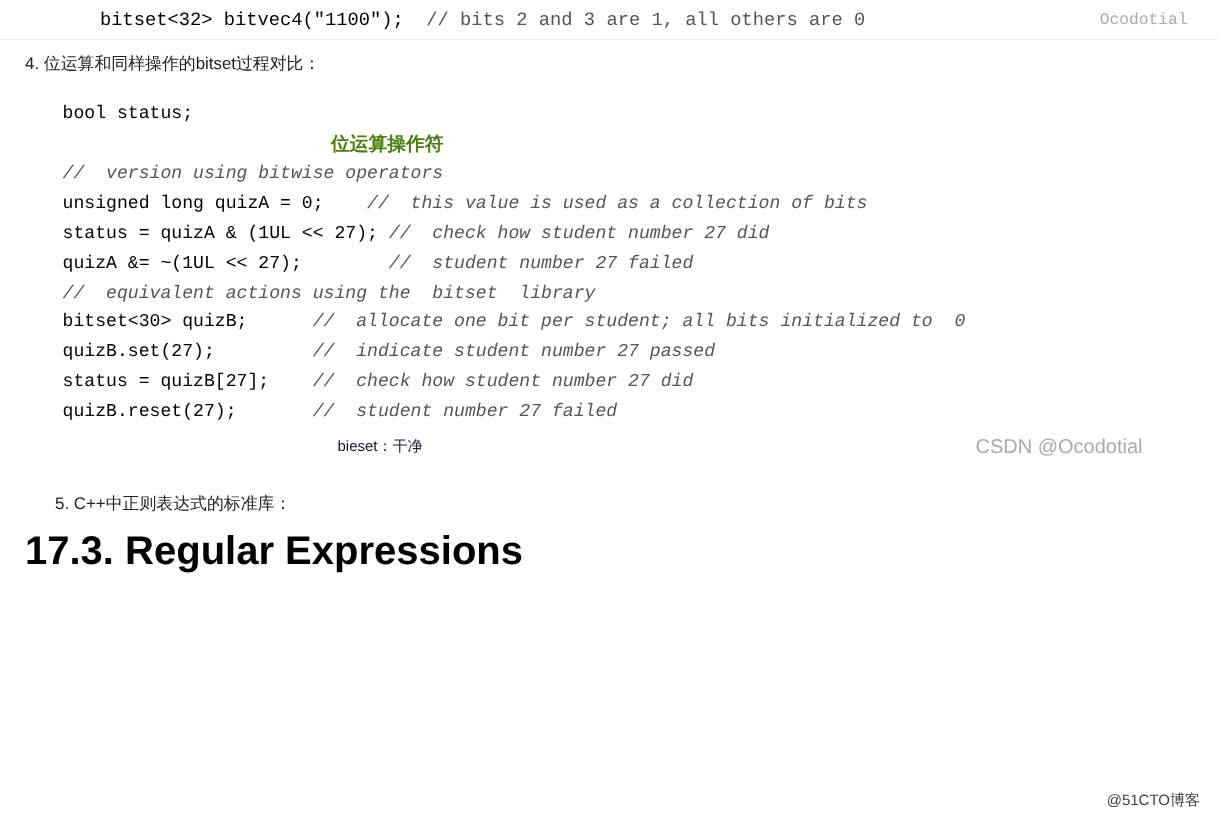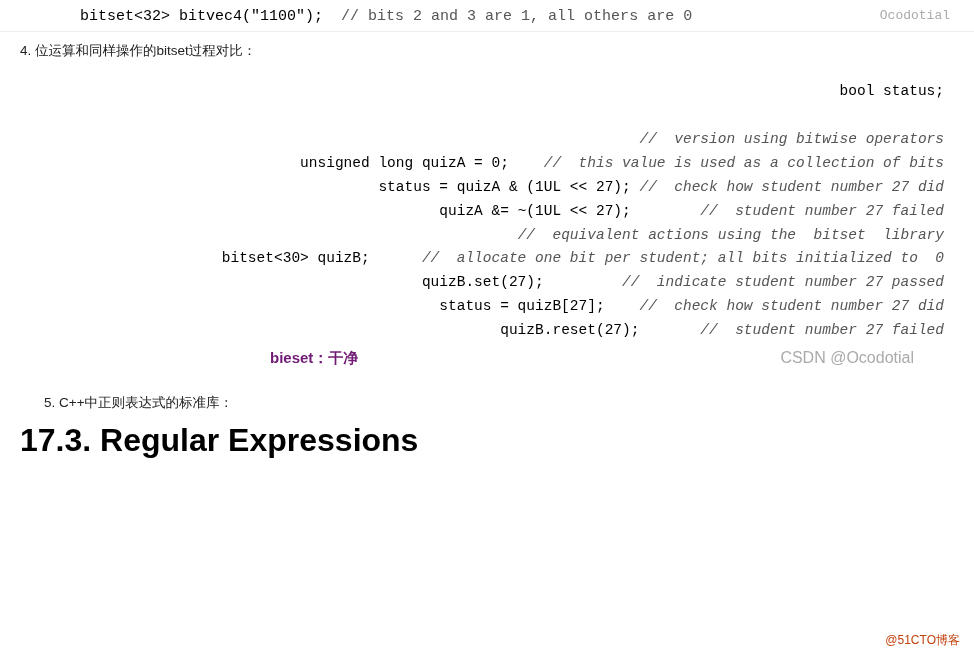--- a/index.html
+++ b/index.html
@@ -108,21 +108,21 @@
   <div class="top-code-line">
     <span>    bitset&lt;32&gt; bitvec4("1100");</span>
     <span class="comment">
       &nbsp;<span>//  bits 2 and 3 are  1, all others are  0</span>
     </span>
     <span class="watermark">Ocodotial</span>
   </div>
 
   <div class="section-label">4. 位运算和同样操作的bitset过程对比：</div>
 
-  <div class="code-block overlay-container" style="padding-left: 30px; padding-right: 10px; text-align: right;">
+  <div class="code-block overlay-container" style="padding-left: 30px; padding-right: 10px;">
 
     <span class="code-line">bool status;
     <span style="display:inline-block; margin-left: 180px;" class="red-label">位运算操作符</span></span>
 
     <span class="code-line"><span style="font-style:italic; color:#555;">//  version using bitwise operators</span></span>
 
     <span class="code-line">unsigned long quizA = 0;    <span class="code-comment">//  this value is used as a collection of bits</span></span>
 
 
     <span class="code-line">status = quizA &amp; (1UL &lt;&lt; 27); <span class="code-comment">//  check how student number 27 did</span></span>
@@ -134,24 +134,24 @@
     <span class="code-line">bitset&lt;30&gt; quizB;      <span class="code-comment">//  allocate one bit per student; all bits initialized to  0</span></span>
 
     <span class="code-line">quizB.set(27);         <span class="code-comment">//  indicate student number 27 passed</span></span>
 
     <span class="code-line">status = quizB[27];    <span class="code-comment">//  check how student number 27 did</span></span>
 
     <span class="code-line">quizB.reset(27);       <span class="code-comment">//  student number 27 failed</span></span>
 
     <div style="display:flex; align-items:center; margin-top:2px; position:relative;">
       <span style="display:inline-block; width: 220px;"></span>
-      <span class="annotation-blue" style="color:#701a75; font-weight:bold; font-size:15px;">bieset：干净</span>
+      <span class="annotation-blue" style="color:#0f172a; font-weight:normal; font-size:12px;">bieset：干净</span>
       <span style="margin-left:auto; margin-right:30px; color:#aaa; font-size:16px; font-family:Arial,sans-serif;">CSDN @Ocodotial</span>
     </div>
   </div>
 
   <div class="section5-label">5. C++中正则表达式的标准库：</div>
 
   <div class="section5-heading">17.3. Regular Expressions</div>
 
-  <div style="position:absolute; right:14px; bottom:10px; color:#c2410c; font-size:12px; font-family:Arial,sans-serif;text-align:right;">@51CTO博客</div>
+  <div style="position:absolute; right:14px; bottom:10px; color:#404040; font-size:12px; font-family:Arial,sans-serif;text-align:right;">@51CTO博客</div>
 
 </div>
 
 </body></html>

